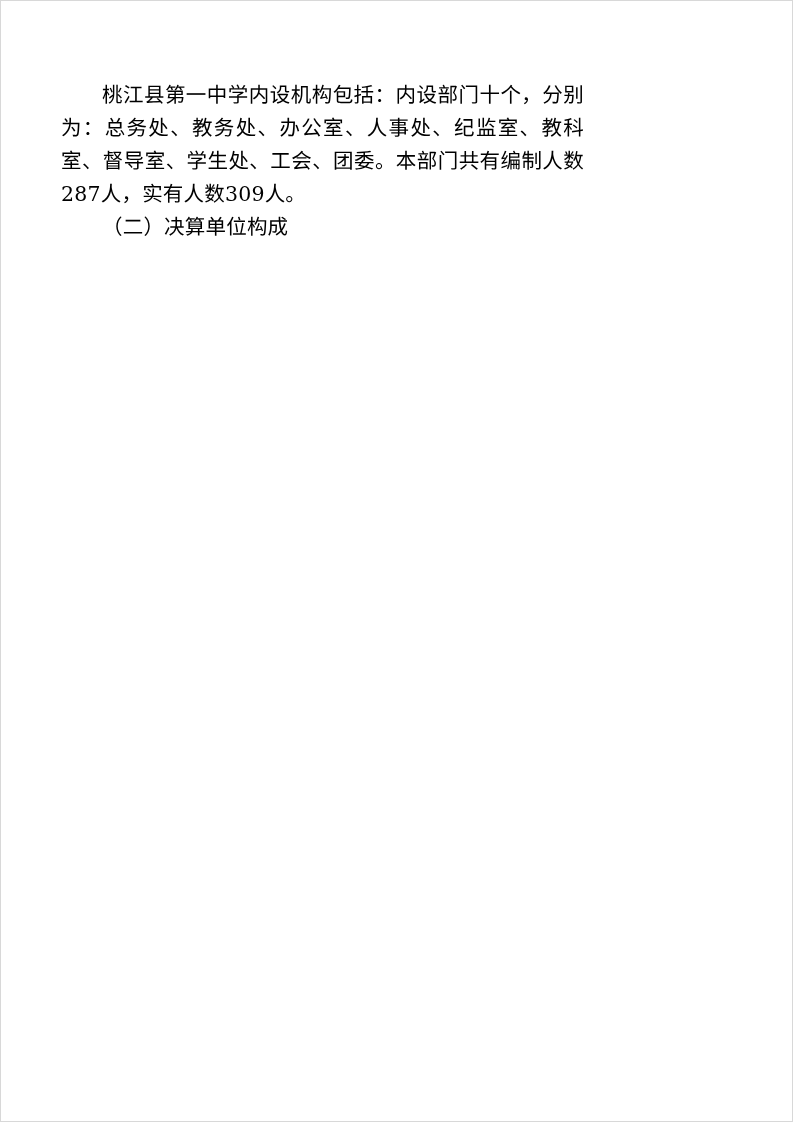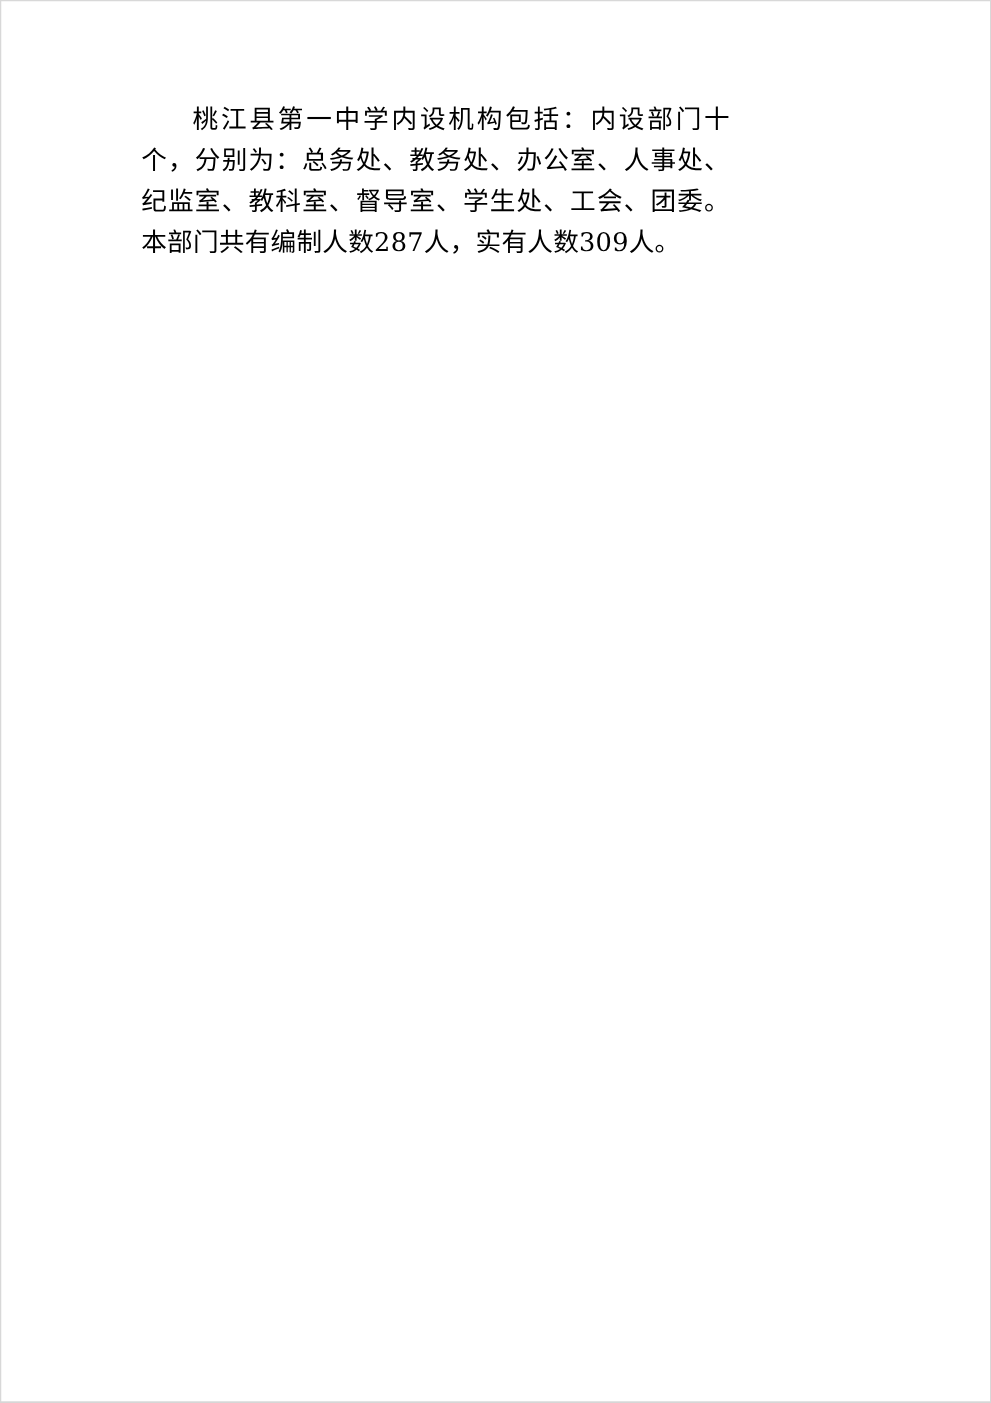--- a/index.html
+++ b/index.html
@@ -20,21 +20,21 @@
     height: 1122px;
     background: #ffffff;
     box-sizing: border-box;
     border: 1px solid #d8d8d8;
   }
   .page-inner {
     position: absolute;
     left: 0;
     top: 0;
     width: 657px;
-    padding: 78px 74px 0 112px;
+    padding: 78px 74px 0 60px;
     box-sizing: border-box;
   }
   .doc-para {
     font-family: "DejaVu Serif", "Liberation Serif", serif;
     font-size: 20.5px;
     line-height: 33px;
     color: #000000;
     text-align: justify;
     text-justify: inter-ideograph;
     margin: 0 0 0 0;
@@ -48,16 +48,17 @@
   }
 </style>
 </head>
 <body>
 
 <div class="page">
   <div class="page-inner">
 
     <p class="doc-para indent2">桃江县第一中学内设机构包括：内设部门十个，分别为：总务处、教务处、办公室、人事处、纪监室、教科室、督导室、学生处、工会、团委。本部门共有编制人数287人，实有人数309人。</p>
 
+    <p class="doc-para indent2">（二）决算单位构成</p>
 
 
   </div>
 </div>
 
 </body></html>

